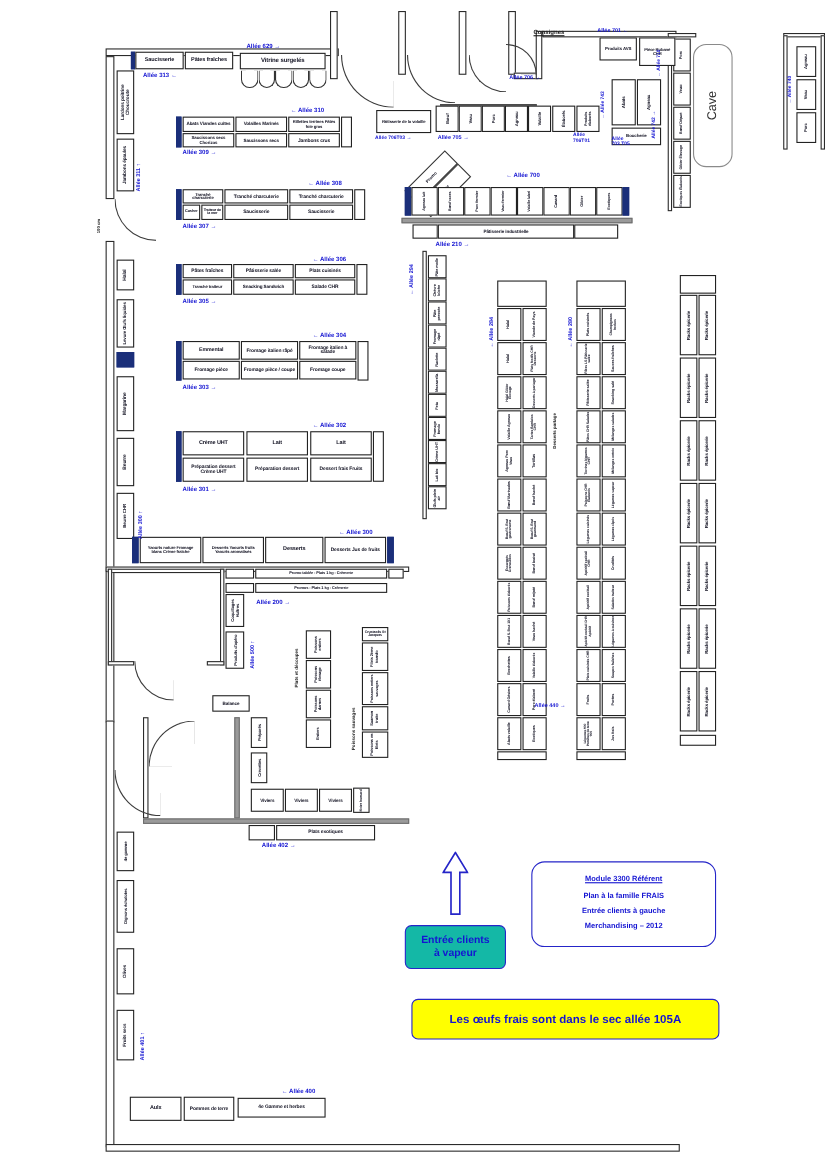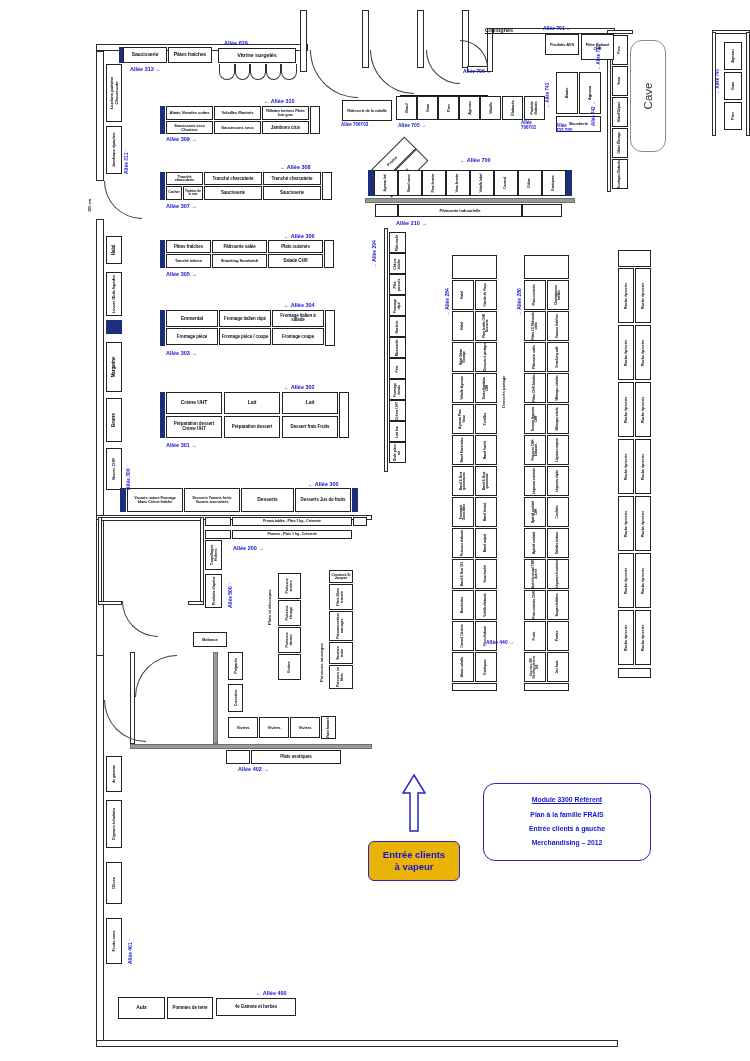--- a/index.html
+++ b/index.html
@@ -23,21 +23,21 @@
        border-bottom-left-radius:100%;box-sizing:border-box;}
   .scallop{position:absolute;border:1px solid #333;border-top:none;
            border-radius:0 0 50% 50%;box-sizing:border-box;}
   .diamond{position:absolute;left:372px;top:150px;width:52px;height:34px;transform:rotate(-45deg);}
   .dcell{width:100%;height:50%;border:1px solid #333;box-sizing:border-box;font-size:4px;
          font-weight:bold;display:flex;align-items:center;justify-content:center;color:#101020;}
   .note{position:absolute;box-sizing:border-box;display:flex;flex-direction:column;
         align-items:center;justify-content:center;text-align:center;}
   #green-note{left:150px;top:783px;width:196px;height:182px;background:#ccffcc;
               border:1.5px solid #3a4fae;border-radius:8px;font-size:10px;color:#222;line-height:1.35;}
-  #entrance-note{left:368px;top:841px;width:92px;height:40px;background:#eab308;
+  #entrance-note{left:368px;top:841px;width:92px;height:40px;background:#14b8a6;
                  border:1.5px solid #2525c8;border-radius:6px;color:#1414d2;
                  font-weight:bold;font-size:9.5px;line-height:1.25;}
   #module-note{left:483px;top:783px;width:168px;height:78px;background:#fff;
                border:1.5px solid #2525c8;border-radius:12px;color:#1414d2;
                font-weight:bold;font-size:6.8px;line-height:2.1;}
   #module-note .l1{text-decoration:underline;}
   #eggs-note{left:374px;top:908px;width:280px;height:37px;background:#ffff00;
              border:1.5px solid #2525c8;border-radius:6px;color:#1414d2;
              font-weight:bold;font-size:10.5px;}
   #cave{position:absolute;left:630px;top:40px;width:34px;height:110px;border:1.5px solid #8a8a8a;
@@ -70,20 +70,23 @@
     <span>à vapeur</span>
   </div>
 
   <div class="note" id="module-note">
     <span class="l1">Module 3300 Référent</span>
     <span>Plan à la famille FRAIS</span>
     <span>Entrée clients à gauche</span>
     <span>Merchandising – 2012</span>
   </div>
 
+  <div class="note" id="eggs-note">
+    <span>Les œufs frais sont dans le sec allée 105A</span>
+  </div>
 
 <div class="wall" style="left: 96px; top: 44px; width: 212px; height: 7px;"></div>
     <div class="wall" style="left: 300px; top: 10px; width: 7px; height: 62px;"></div>
     <div class="wall" style="left: 362px; top: 10px; width: 7px; height: 58px;"></div>
     <div class="wall" style="left: 417px; top: 10px; width: 7px; height: 58px;"></div>
     <div class="wall" style="left: 462px; top: 10px; width: 7px; height: 58px;"></div>
     <div class="wall" style="left: 467px; top: 66px; width: 22px; height: 6px;"></div>
     <div class="wall" style="left: 487px; top: 28px; width: 6px; height: 44px;"></div>
     <div class="wall" style="left: 493px; top: 28px; width: 122px; height: 6px;"></div>
     <div class="wall" style="left: 96px; top: 51px; width: 8px; height: 130px;"></div>

